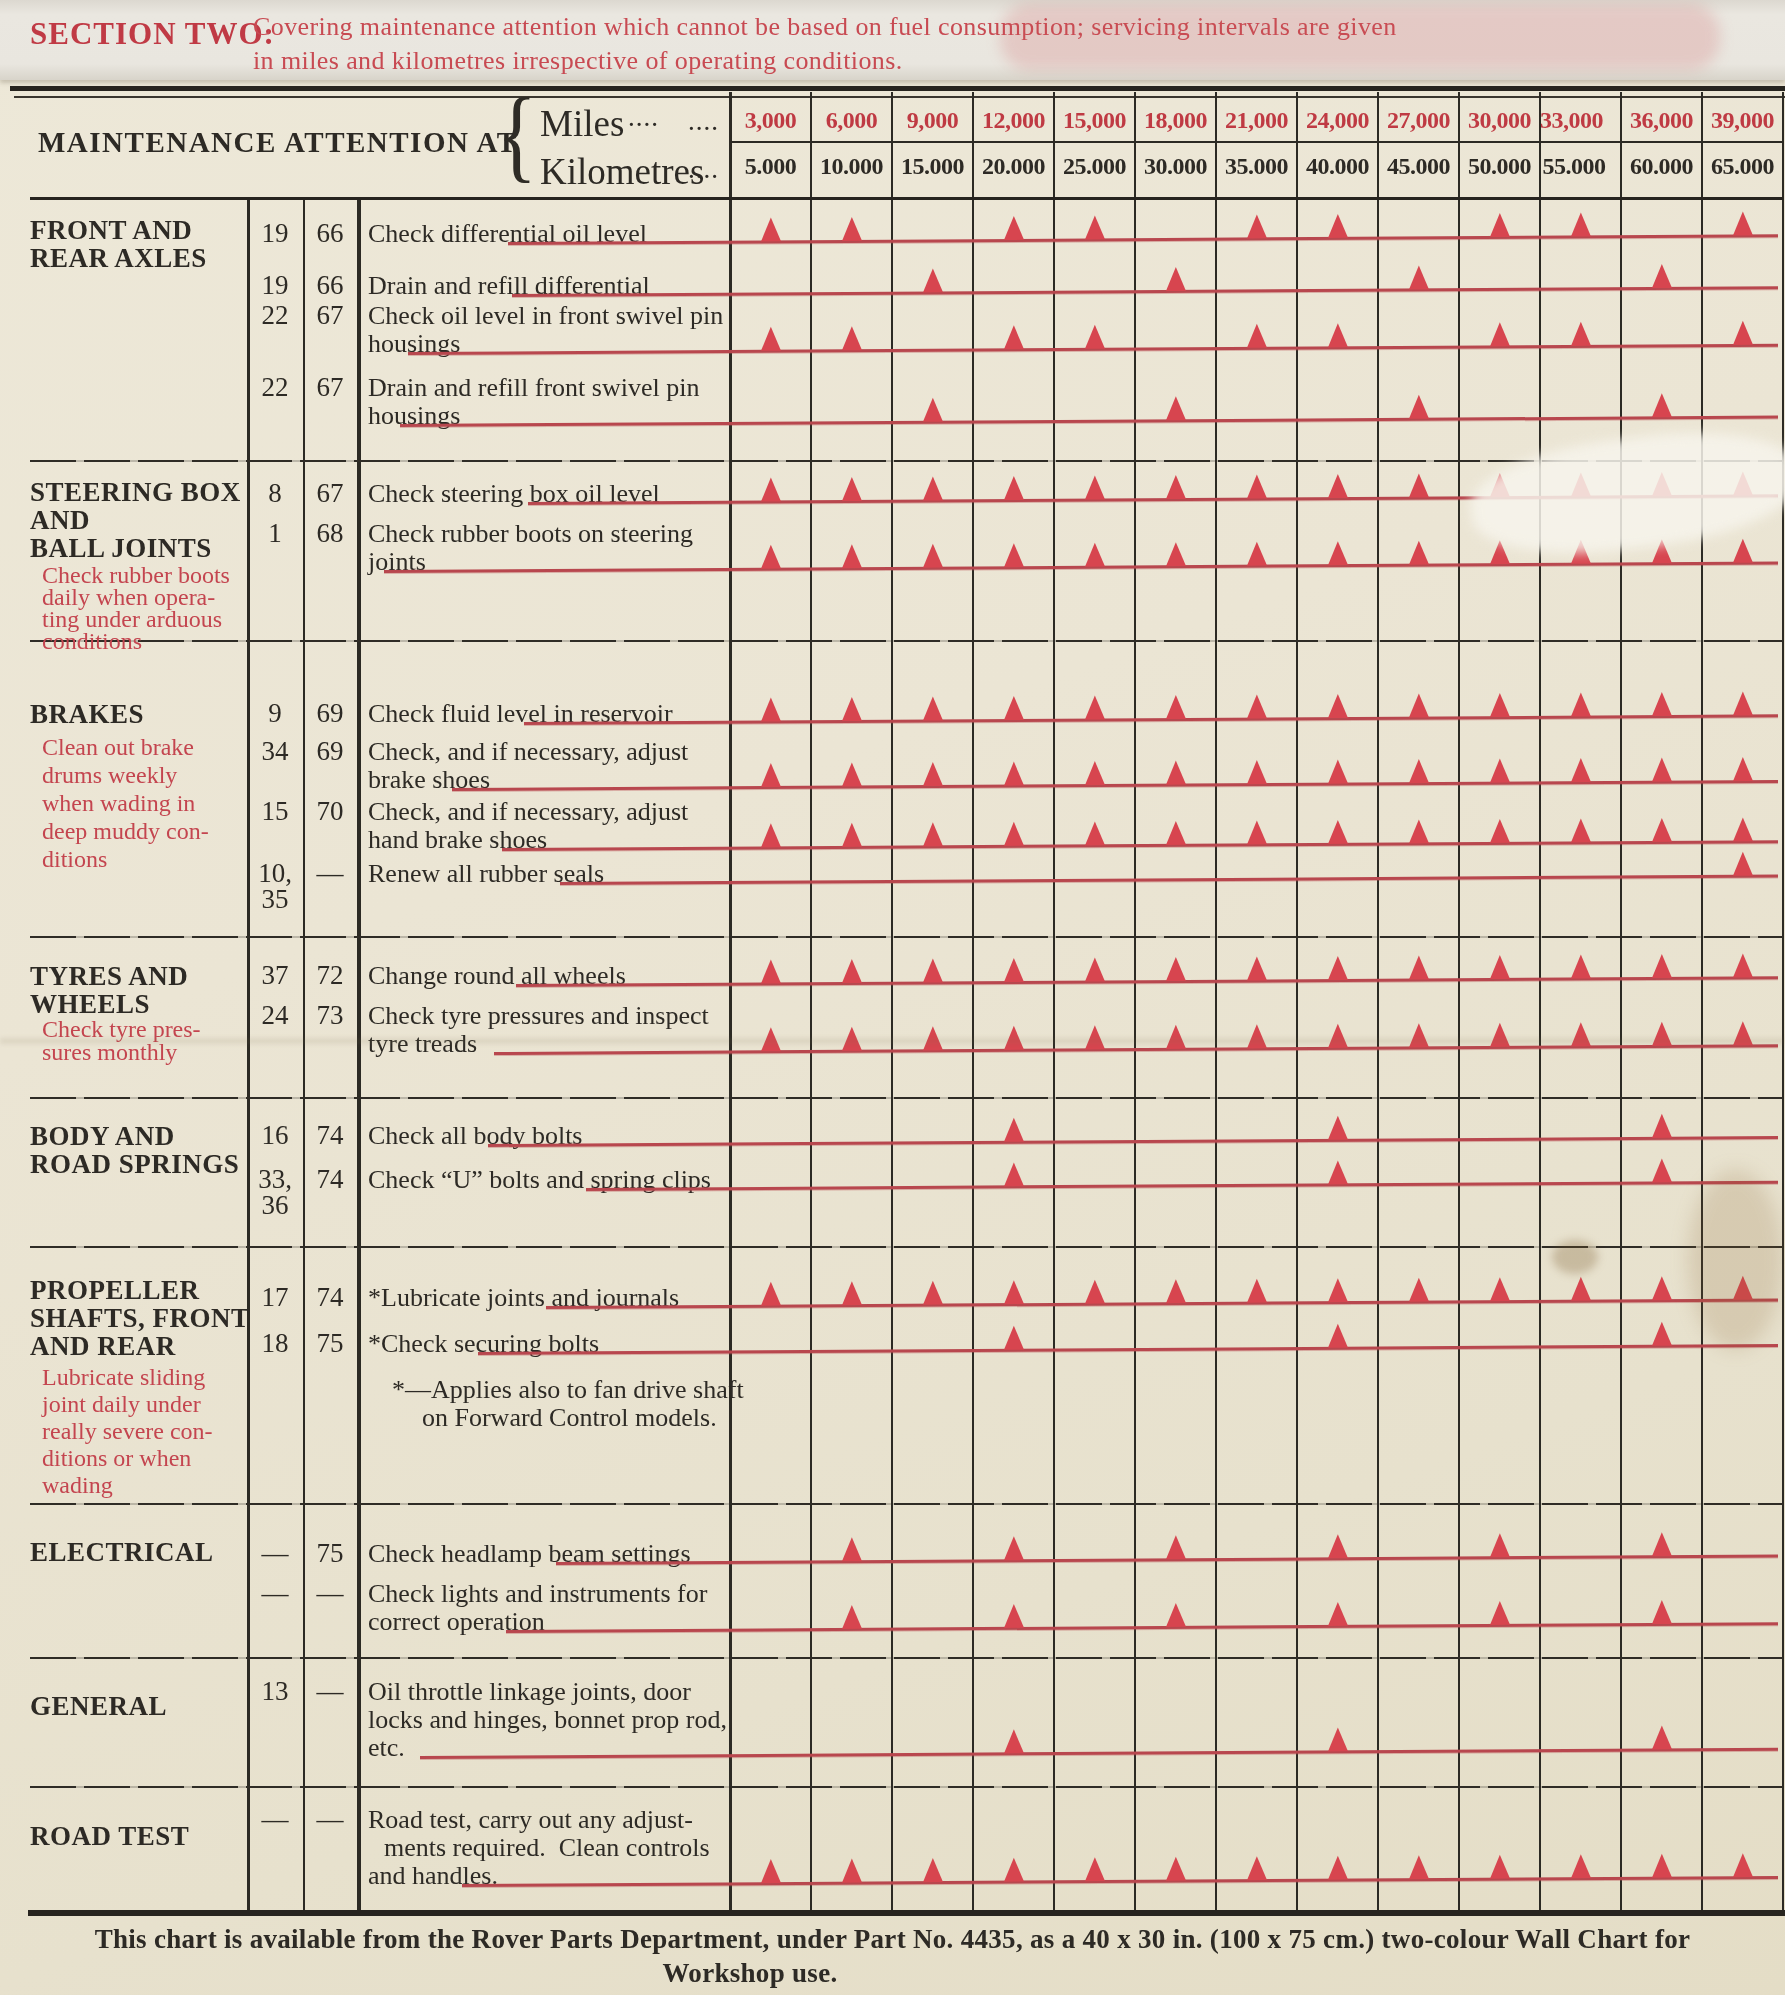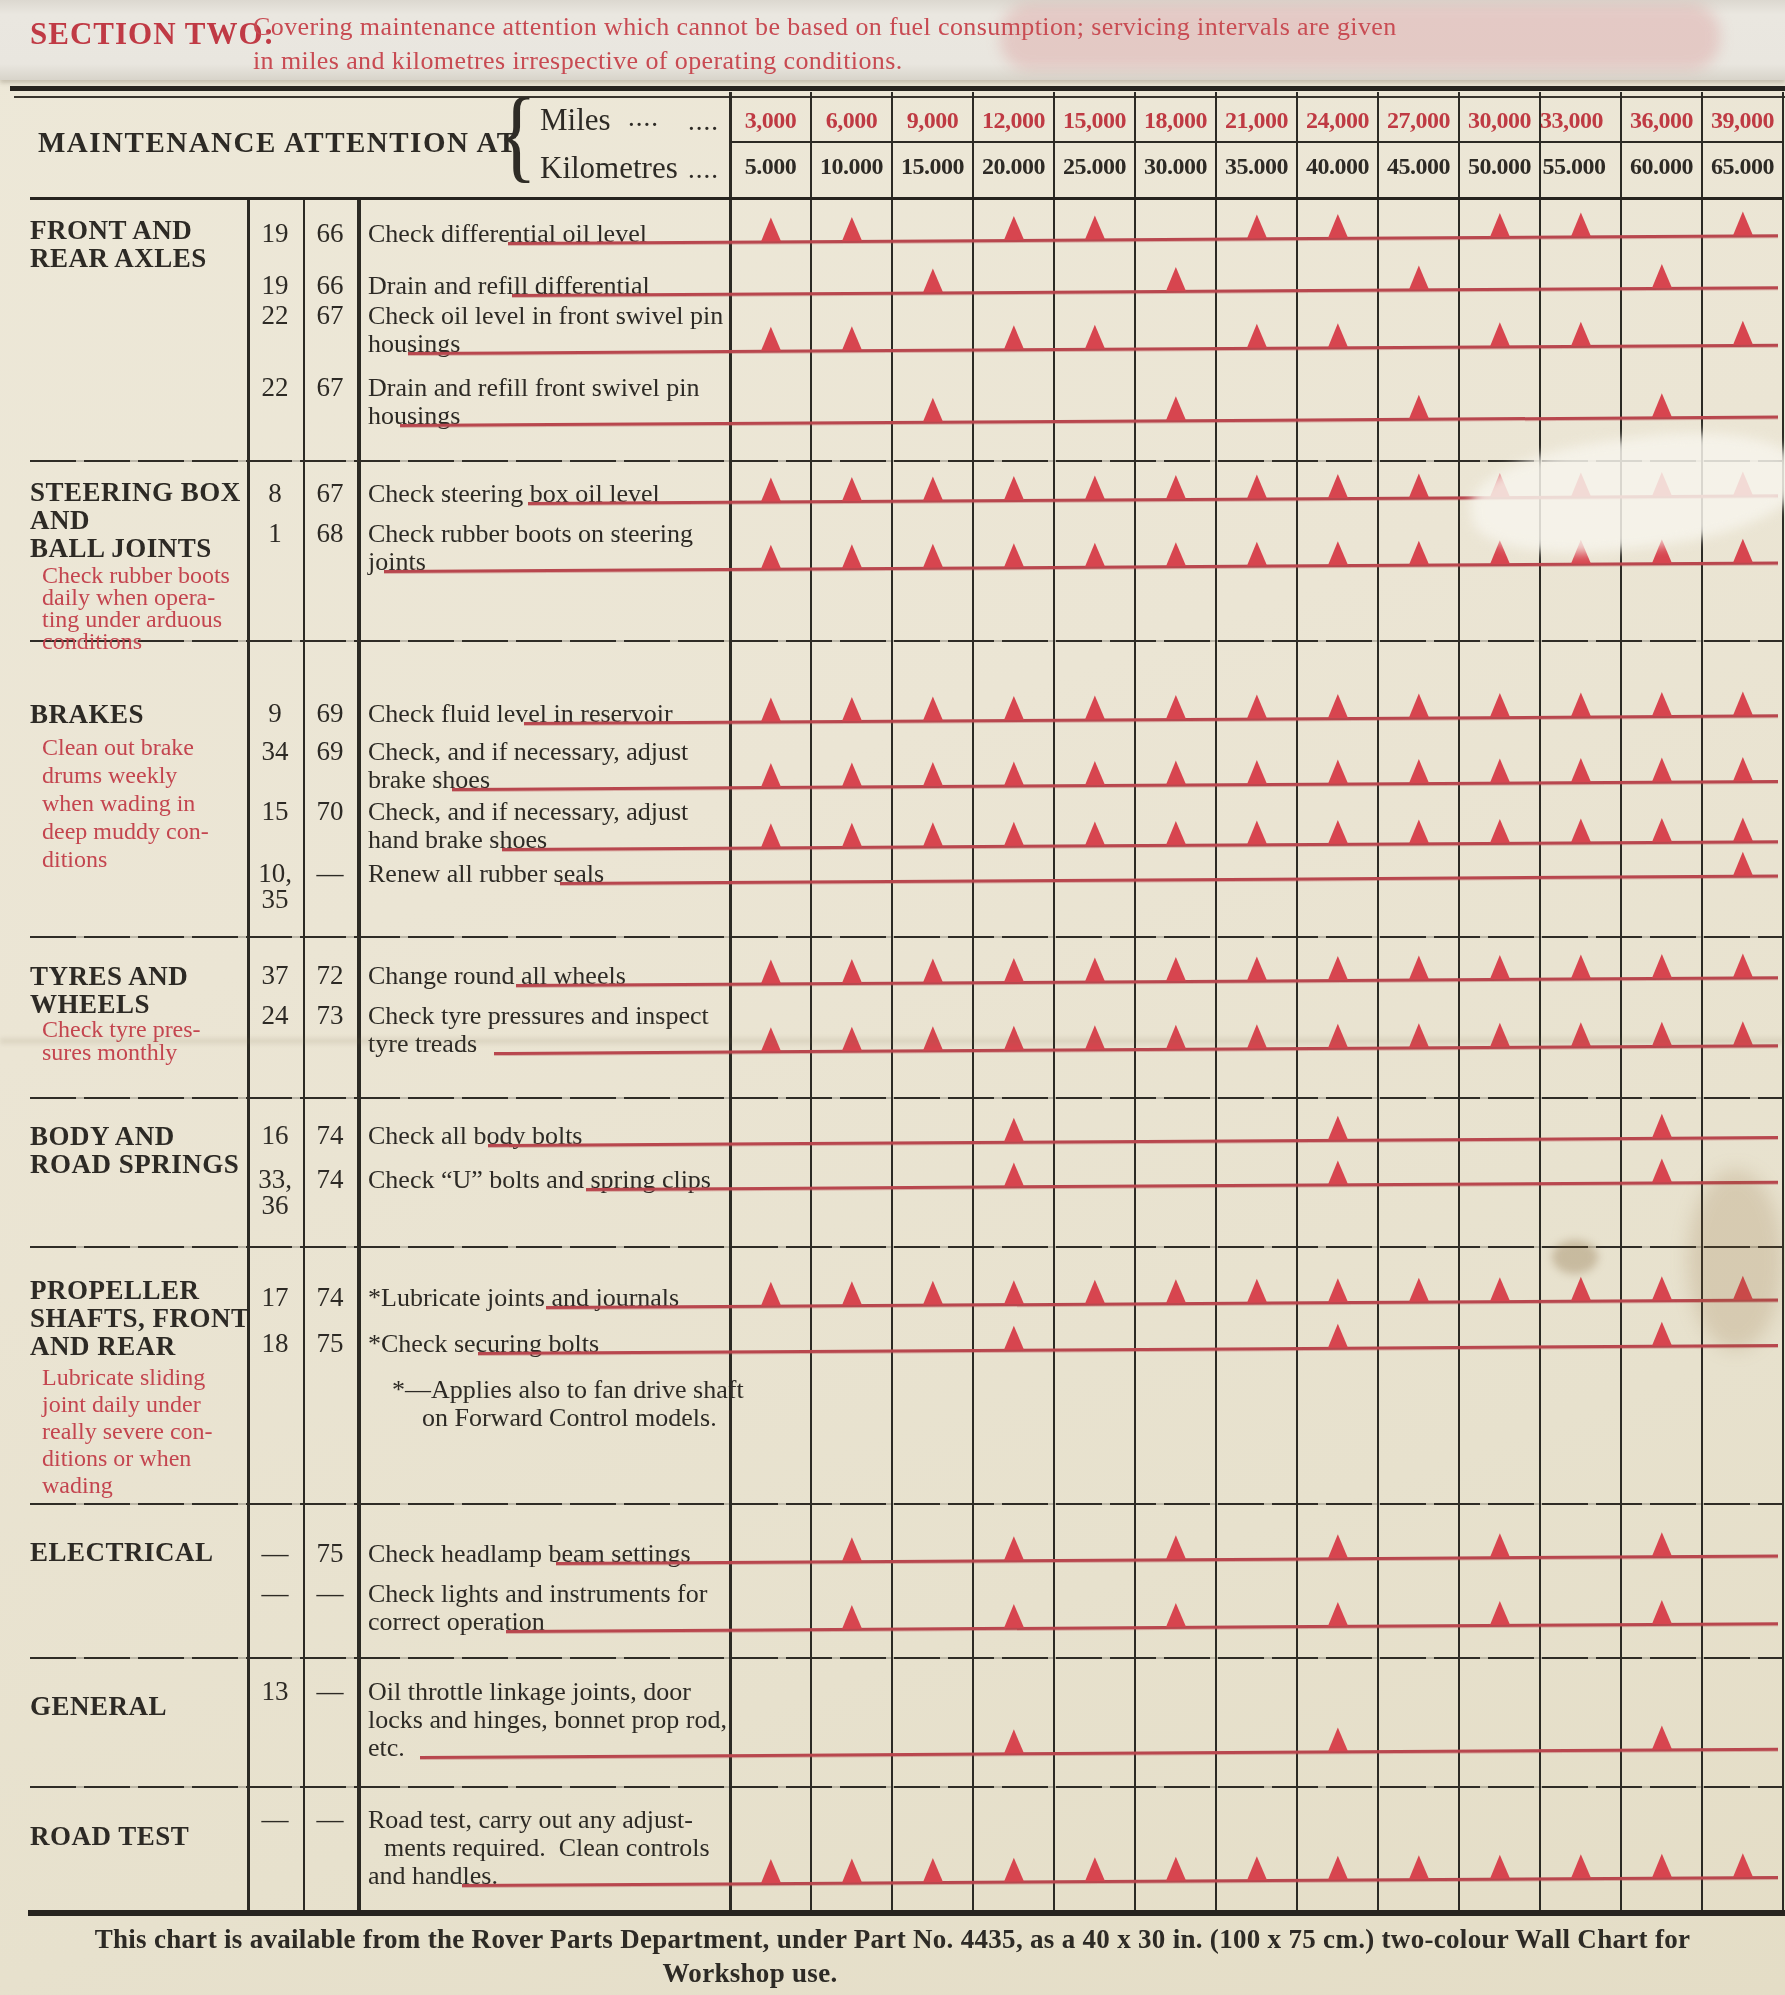--- a/index.html
+++ b/index.html
@@ -23,21 +23,21 @@
   }
   .banner-label{position:absolute;left:30px;top:16px;font-size:31px;font-weight:bold;color:#c03a45;letter-spacing:1px;}
   .banner-line{position:absolute;left:253px;font-size:26px;color:#c84a52;letter-spacing:.4px;}
   .banner-l1{top:12px;}
   .banner-l2{top:46px;}
   .smudge{position:absolute;left:1000px;top:4px;width:720px;height:66px;background:rgba(205,85,90,.20);filter:blur(7px);border-radius:30px;}
   .rule-a{position:absolute;left:10px;top:86px;width:1775px;height:5px;background:#27241f;}
   .rule-b{position:absolute;left:14px;top:96px;width:1771px;height:2px;background:#3a362f;}
   .hdr-title{position:absolute;left:38px;top:126px;font-size:29px;font-weight:600;letter-spacing:1.5px;}
   .brace{position:absolute;left:492px;top:74px;font-size:104px;font-weight:400;color:#2f2c26;transform:scaleX(.8);}
-  .hdr-side-label{position:absolute;font-size:31px;color:var(--ink);}
+  .hdr-side-label{position:absolute;font-size:37px;color:var(--ink);}
   .miles-label{left:540px;top:102px;}
   .km-label{left:540px;top:150px;}
   .dots{position:absolute;font-size:27px;color:var(--ink);letter-spacing:1px;}
   .d1{left:628px;top:102px;}
   .d2{left:688px;top:106px;}
   .d3{left:688px;top:154px;}
   .hdr-num{position:absolute;height:40px;line-height:40px;font-weight:bold;font-size:24px;text-align:center;letter-spacing:-0.5px;}
   .miles-num{color:var(--miles-red);}
   .km-num{color:var(--ink);}
   .vline{position:absolute;background:var(--grid);}

